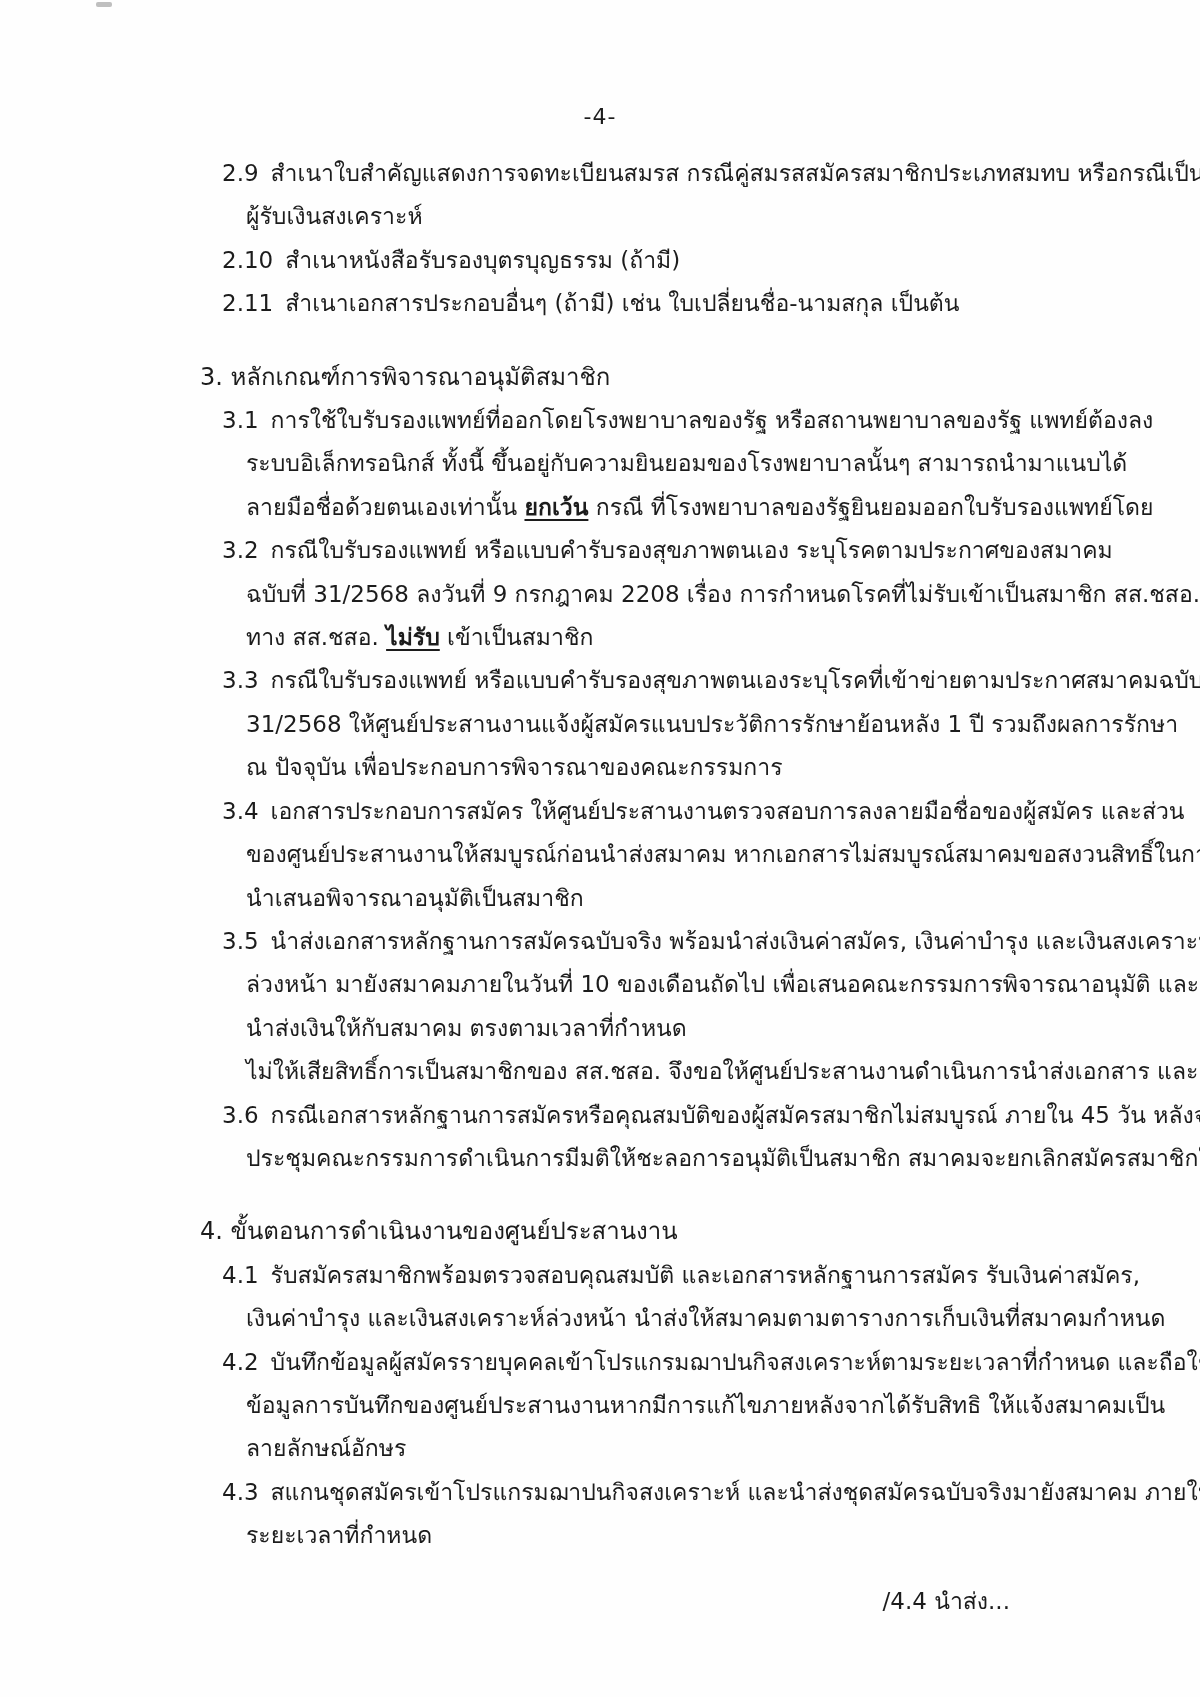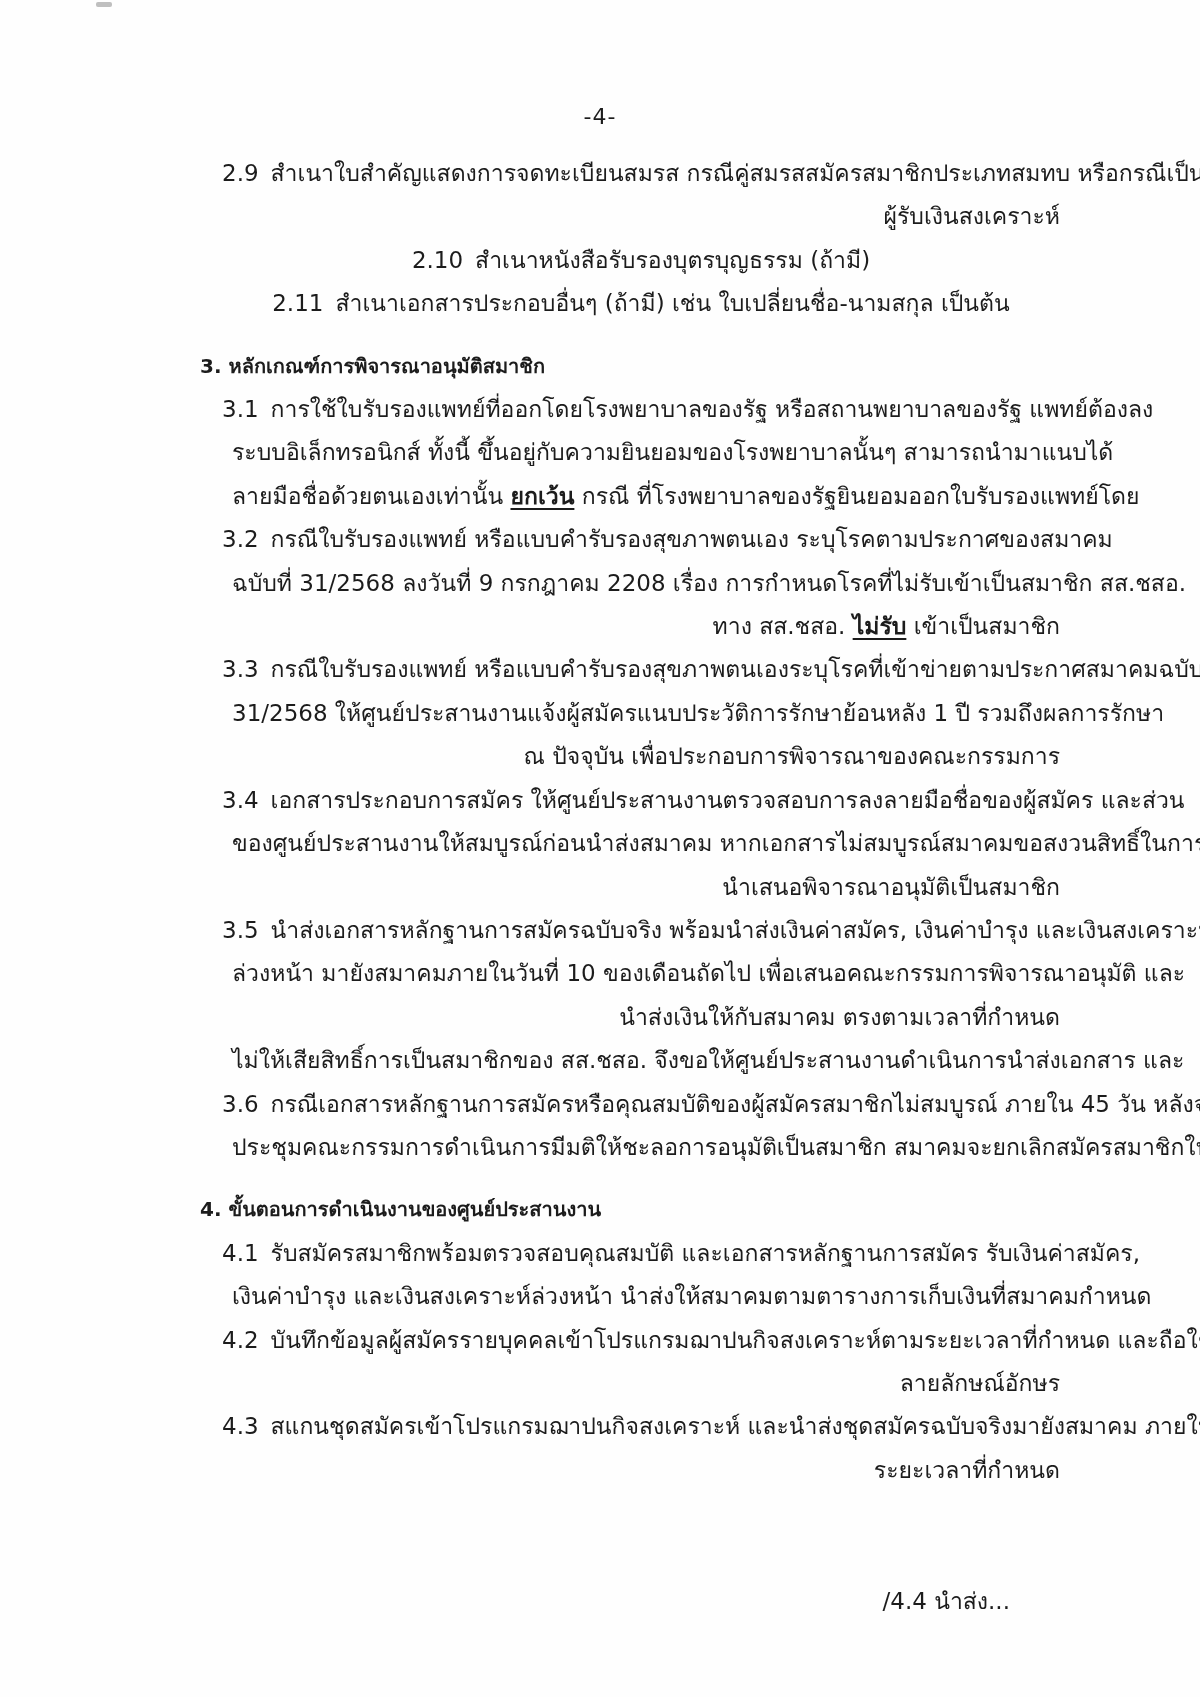--- a/index.html
+++ b/index.html
@@ -41,33 +41,31 @@
     top: 152px;
     width: 860px;
     font-size: 23px;
     line-height: 43.4px;
   }
   .line {
     white-space: nowrap;
   }
   .first {
     margin-left: 22px;
-    text-align: center;
   }
   .cont {
-    margin-left: 32px;
-    text-align: right;
+    margin-left: 46px;
   }
   .num {
     margin-right: 12px;
   }
   .heading {
-    font-weight: bold;
-    font-size: 20px;
-    margin-top: 19px;
+    font-weight: normal;
+    font-size: 24px;
+    margin-top: 30px;
     margin-left: 0;
   }
   .em {
     font-weight: bold;
     text-decoration: underline;
     text-decoration-thickness: 2px;
     text-underline-offset: 4px;
   }
   .footer-mark {
     position: absolute;
@@ -118,20 +116,21 @@
 
     <div class="line first"><span class="num">3.6</span><span>กรณีเอกสารหลักฐานการสมัครหรือคุณสมบัติของผู้สมัครสมาชิกไม่สมบูรณ์ ภายใน 45 วัน หลังจากที่</span></div>
     <div class="line cont">ประชุมคณะกรรมการดำเนินการมีมติให้ชะลอการอนุมัติเป็นสมาชิก สมาคมจะยกเลิกสมัครสมาชิกใน</div>
 
     <div class="line heading">4. ขั้นตอนการดำเนินงานของศูนย์ประสานงาน</div>
 
     <div class="line first"><span class="num">4.1</span><span>รับสมัครสมาชิกพร้อมตรวจสอบคุณสมบัติ และเอกสารหลักฐานการสมัคร รับเงินค่าสมัคร,</span></div>
     <div class="line cont">เงินค่าบำรุง และเงินสงเคราะห์ล่วงหน้า นำส่งให้สมาคมตามตารางการเก็บเงินที่สมาคมกำหนด</div>
 
     <div class="line first"><span class="num">4.2</span><span>บันทึกข้อมูลผู้สมัครรายบุคคลเข้าโปรแกรมฌาปนกิจสงเคราะห์ตามระยะเวลาที่กำหนด และถือใช้</span></div>
+    <div class="line cont">ข้อมูลการบันทึกของศูนย์ประสานงานหากมีการแก้ไขภายหลังจากได้รับสิทธิ ให้แจ้งสมาคมเป็น</div>
     <div class="line cont">ลายลักษณ์อักษร</div>
 
     <div class="line first"><span class="num">4.3</span><span>สแกนชุดสมัครเข้าโปรแกรมฌาปนกิจสงเคราะห์ และนำส่งชุดสมัครฉบับจริงมายังสมาคม ภายใน</span></div>
     <div class="line cont">ระยะเวลาที่กำหนด</div>
 
   </div>
 
   <div class="footer-mark">/4.4 นำส่ง...</div>
 </div>
 

